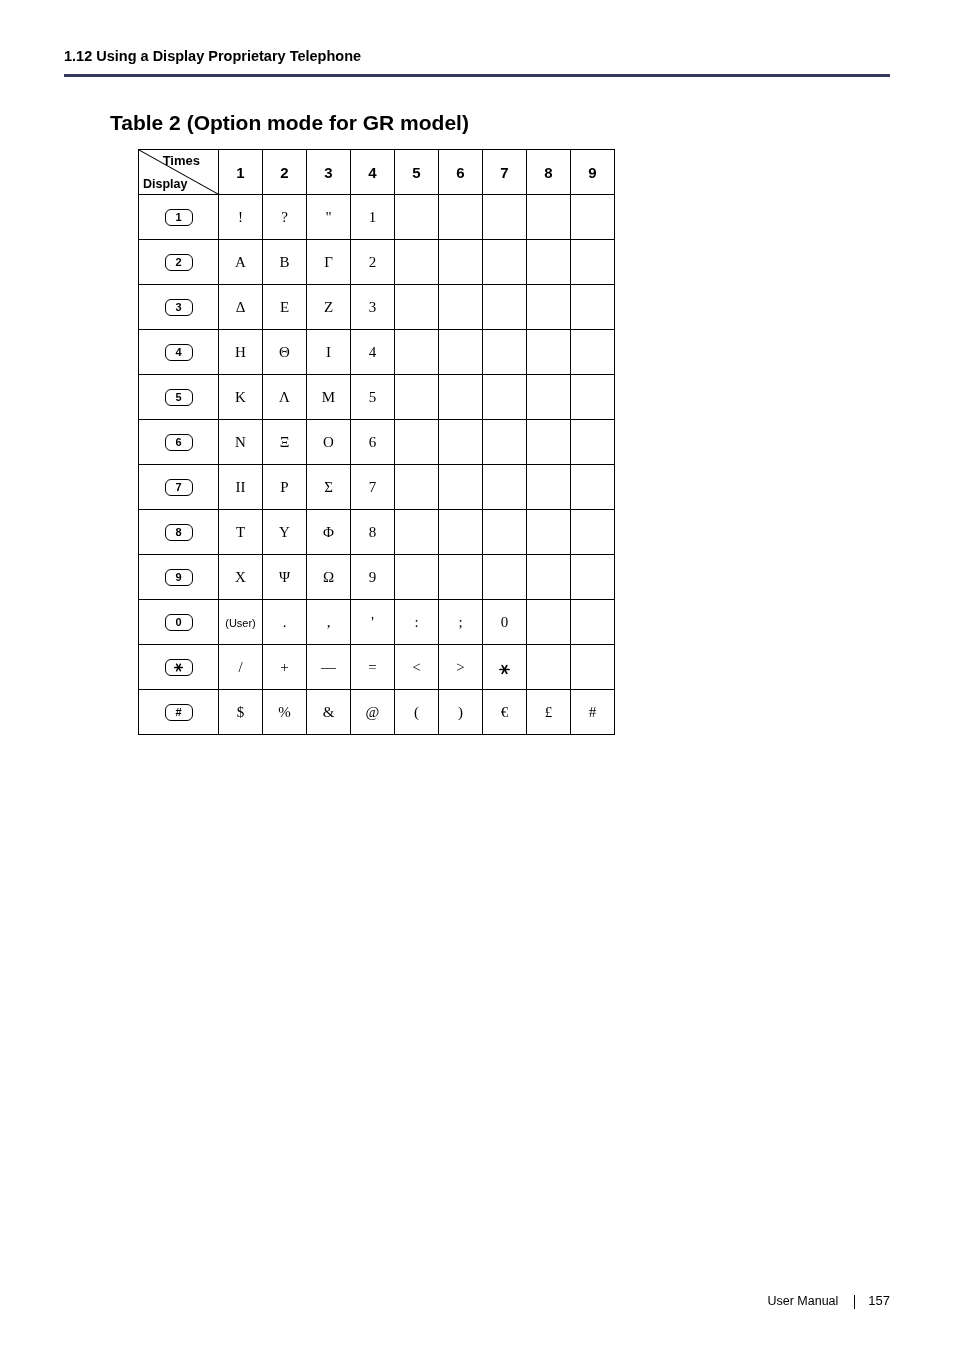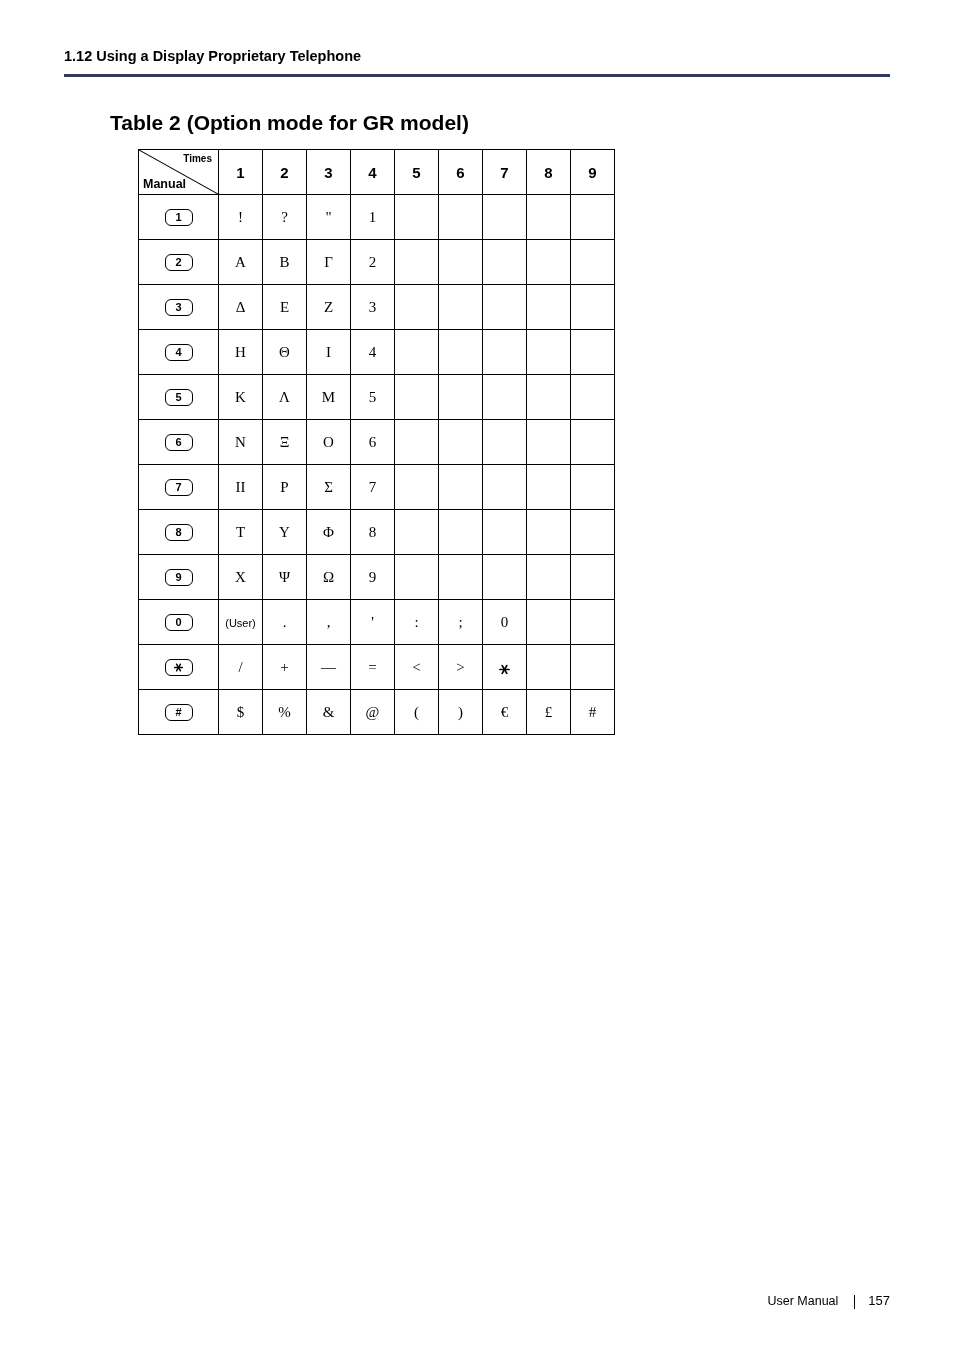--- a/index.html
+++ b/index.html
@@ -64,22 +64,22 @@
   }
   .diag-cell svg.diag {
     position: absolute;
     top: 0; left: 0;
     width: 100%;
     height: 100%;
   }
   .diag-top {
     position: absolute;
     top: 3px;
-    right: 6px;
-    font-size: 10px;
+    right: 18px;
+    font-size: 13px;
   }
   .diag-bottom {
     position: absolute;
     bottom: 3px;
     left: 4px;
     font-size: 12.5px;
   }
   th.times-col {
     font-family: Arial, Helvetica, sans-serif;
     font-weight: bold;
@@ -156,21 +156,21 @@
           <col class="col-val">
           <col class="col-val">
       </colgroup>
       <thead>
         <tr>
           <th class="diag-cell">
             <svg class="diag" viewBox="0 0 80 42" preserveAspectRatio="none">
               <line x1="0" y1="0" x2="80" y2="42" stroke="#000" stroke-width="1"></line>
             </svg>
             <span class="diag-top">Times</span>
-            <span class="diag-bottom">Manual</span>
+            <span class="diag-bottom">Display</span>
           </th>
           <th class="times-col">1</th>
           <th class="times-col">2</th>
           <th class="times-col">3</th>
           <th class="times-col">4</th>
           <th class="times-col">5</th>
           <th class="times-col">6</th>
           <th class="times-col">7</th>
           <th class="times-col">8</th>
           <th class="times-col">9</th>

